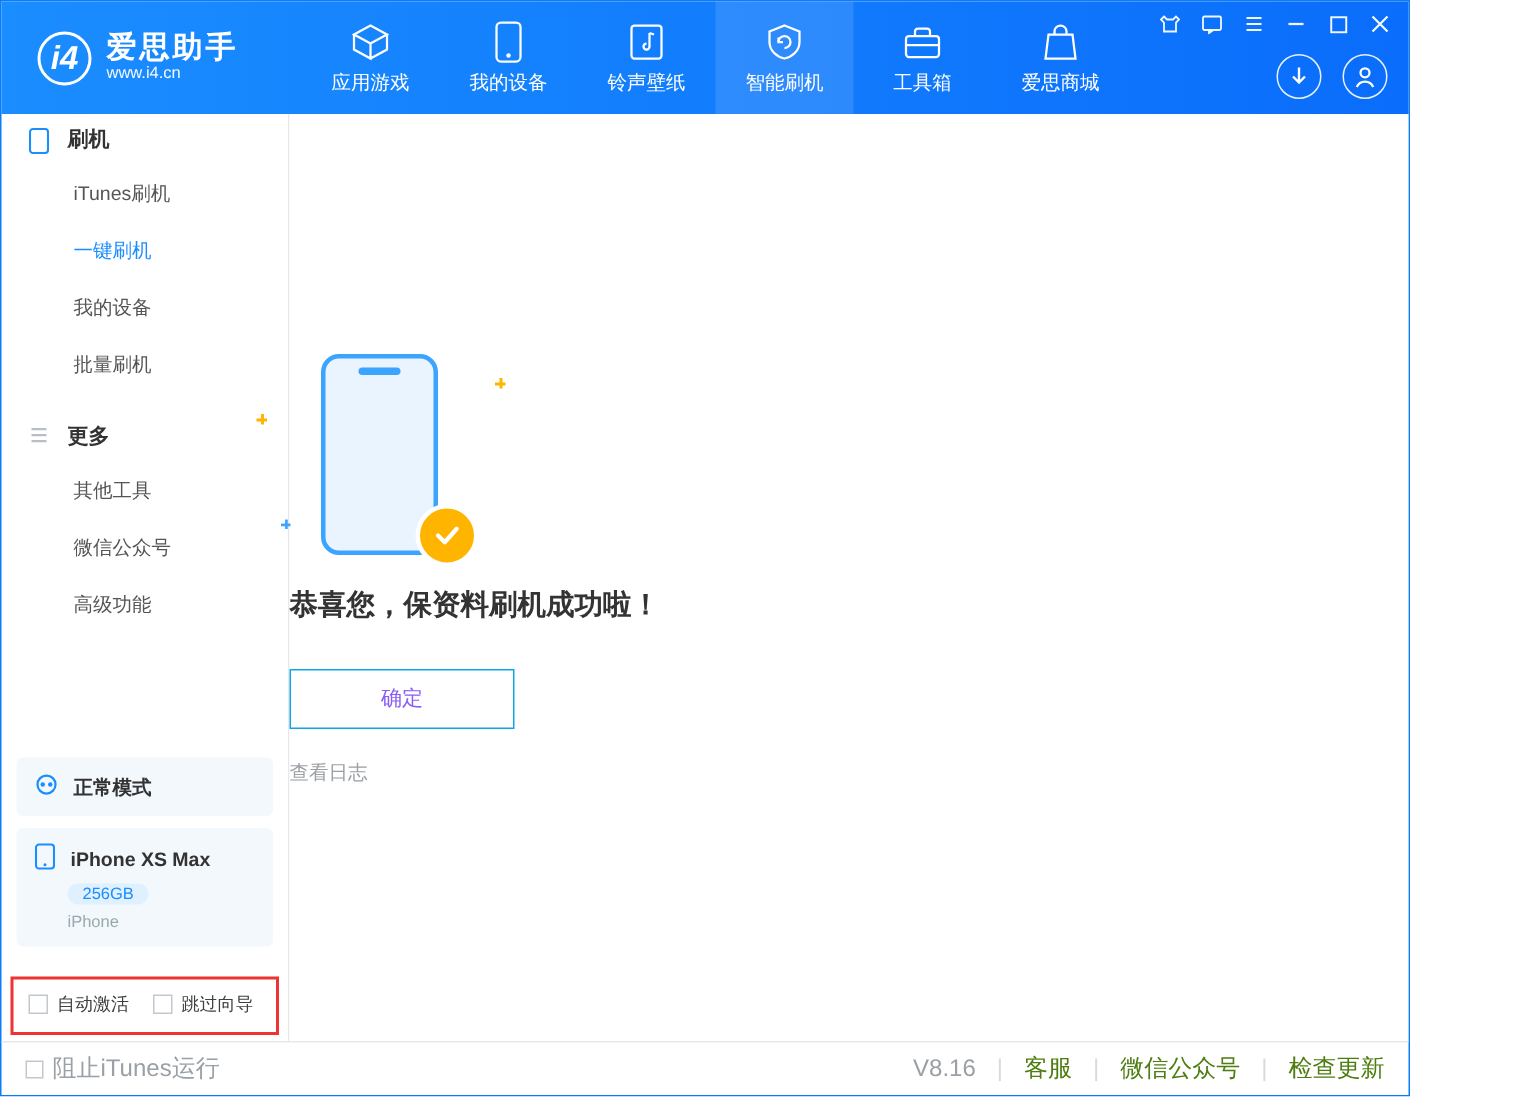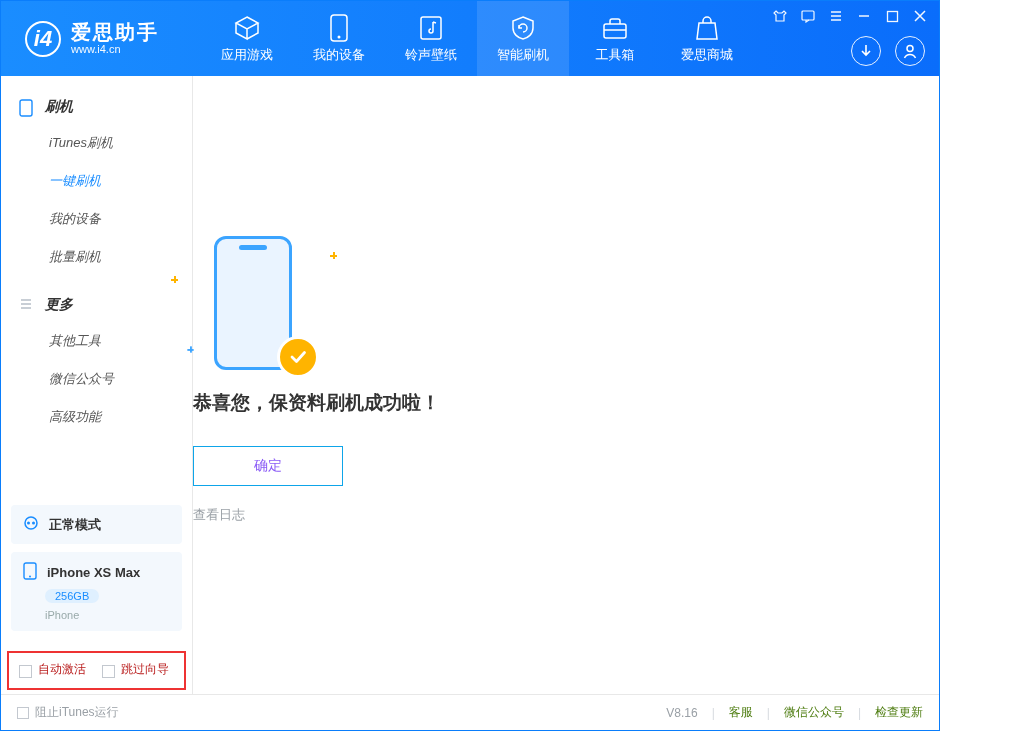--- a/index.html
+++ b/index.html
@@ -14,51 +14,51 @@
 .nav { display: flex; align-items: stretch; height: 100%; }
 .nav-item { width: 92px; display: flex; flex-direction: column; align-items: center; justify-content: center; font-size: 13px; cursor: pointer; position: relative; }
 .nav-item.active { background: rgba(255,255,255,.12); }
 .nav-item .nicon { width: 28px; height: 28px; margin-bottom: 4px; display: flex; align-items: center; justify-content: center; }
 .header-right { position: absolute; right: 10px; top: 6px; display: flex; gap: 10px; align-items: center; }
 .win-btn { width: 18px; height: 18px; display: flex; align-items: center; justify-content: center; cursor: pointer; opacity: .95; }
 .header-right-bottom { position: absolute; right: 14px; bottom: 10px; display: flex; gap: 14px; align-items: center; }
 .circ-btn { width: 30px; height: 30px; border: 1.5px solid rgba(255,255,255,.9); border-radius: 50%; display: flex; align-items: center; justify-content: center; cursor: pointer; }
 .body { display: flex; flex: 1; overflow: hidden; }
 .sidebar { width: 192px; border-right: 1px solid #e8e8e8; display: flex; flex-direction: column; }
-.sb-scroll { flex: 1; padding-top: 14px; overflow: hidden; font-style: italic; }
+.sb-scroll { flex: 1; overflow: hidden; }
 .sb-group-title { display: flex; align-items: center; gap: 10px; padding: 8px 18px; font-size: 14px; color: #333; font-weight: 700; }
 .sb-group-title .gicon { width: 16px; height: 16px; }
 .sb-item { padding: 10px 10px 10px 48px; font-size: 13px; color: #555; cursor: pointer; }
 .sb-item.active { color: #1a8dff; }
 .device-block { padding: 10px; }
 .mode-row, .device-row { background: #f3f8fd; border-radius: 4px; padding: 10px 12px; margin-bottom: 8px; display: flex; flex-direction: column; gap: 6px; }
 .mode-row .mr-top { display: flex; align-items: center; gap: 10px; font-size: 13px; font-weight: 700; color: #333; }
 .device-row .dname { display: flex; align-items: center; gap: 10px; font-size: 13px; font-weight: 700; color: #333; }
 .badge { background: #dff0ff; color: #1a8dff; border-radius: 10px; padding: 1px 10px; font-size: 11px; display: inline-block; width: max-content; margin-left: 22px; }
 .device-sub { font-size: 11px; color: #9aa; margin-left: 22px; }
 .checkbox-row { display: flex; gap: 16px; padding: 8px 10px 10px 10px; border: 2px solid #e33; margin: 2px 6px 4px 6px; }
-.chk { display: flex; align-items: flex-end; gap: 6px; font-size: 12px; color: #b91c1c; cursor: pointer; }
+.chk { display: flex; align-items: center; gap: 6px; font-size: 12px; color: #404040; cursor: pointer; }
 .chk .box { width: 13px; height: 13px; border: 1px solid #c3c8cf; background: #fff; }
 .main { flex: 1; display: flex; flex-direction: column; justify-content: flex-start; background: #fff; position: relative; padding-top: 160px; }
 .phone-illus { position: relative; width: 120px; height: 140px; margin-bottom: 14px; }
 .phone-illus .phone { width: 78px; height: 134px; border: 3px solid #3ba4ff; border-radius: 12px; background: #eaf4ff; position: absolute; left: 50%; top: 0; transform: translateX(-50%); }
 .phone-illus .phone::before { content: ""; position: absolute; top: 6px; left: 50%; transform: translateX(-50%); width: 28px; height: 5px; background: #3ba4ff; border-radius: 3px; }
 .phone-illus .check { position: absolute; right: -6px; bottom: -2px; width: 42px; height: 42px; background: #ffb400; border-radius: 50%; border: 3px solid #fff; display: flex; align-items: center; justify-content: center; }
 .spark { position: absolute; width: 7px; height: 7px; }
 .spark::before, .spark::after { content: ""; position: absolute; background: #ffb400; }
 .spark::before { left: 3px; top: 0; width: 1.5px; height: 7px; }
 .spark::after { top: 3px; left: 0; height: 1.5px; width: 7px; }
 .spark.s1 { left: -22px; top: 40px; }
 .spark.s2 { right: -24px; top: 16px; }
 .spark.blue::before, .spark.blue::after { background: #3ba4ff; }
 .spark.s3 { left: -6px; top: 110px; transform: scale(.9); }
 .success-msg { font-size: 19px; color: #333; font-weight: 600; margin-bottom: 30px; }
 .ok-btn { width: 150px; height: 40px; border: 1px solid #0ea5e9; background: #fff; color: #8b5cf6; font-size: 14px; cursor: pointer; margin-bottom: 20px; }
 .log-link { font-size: 13px; color: #9aa0a6; cursor: pointer; }
-.footer { height: 36px; border-top: 1px solid #e8e8e8; display: flex; align-items: center; padding: 0 16px; font-size: 12px; color: #9aa0a6; }
+.footer { height: 36px; border-top: 1px solid #e8e8e8; display: flex; align-items: center; padding: 0 16px; font-size: 16px; color: #9aa0a6; }
 .footer .f-chk { display: flex; align-items: center; gap: 6px; }
 .footer .f-chk .box { width: 12px; height: 12px; border: 1px solid #c3c8cf; }
 .footer .f-right { margin-left: auto; display: flex; gap: 14px; align-items: center; }
 .footer .f-right .ver { color: #9aa0a6; }
 .footer .f-right .sep { color: #d7dbe0; }
 .footer .f-right .lnk { color: #4d7c0f; cursor: pointer; }
 </style>
 </head>
 <body>
 <div class="window">

